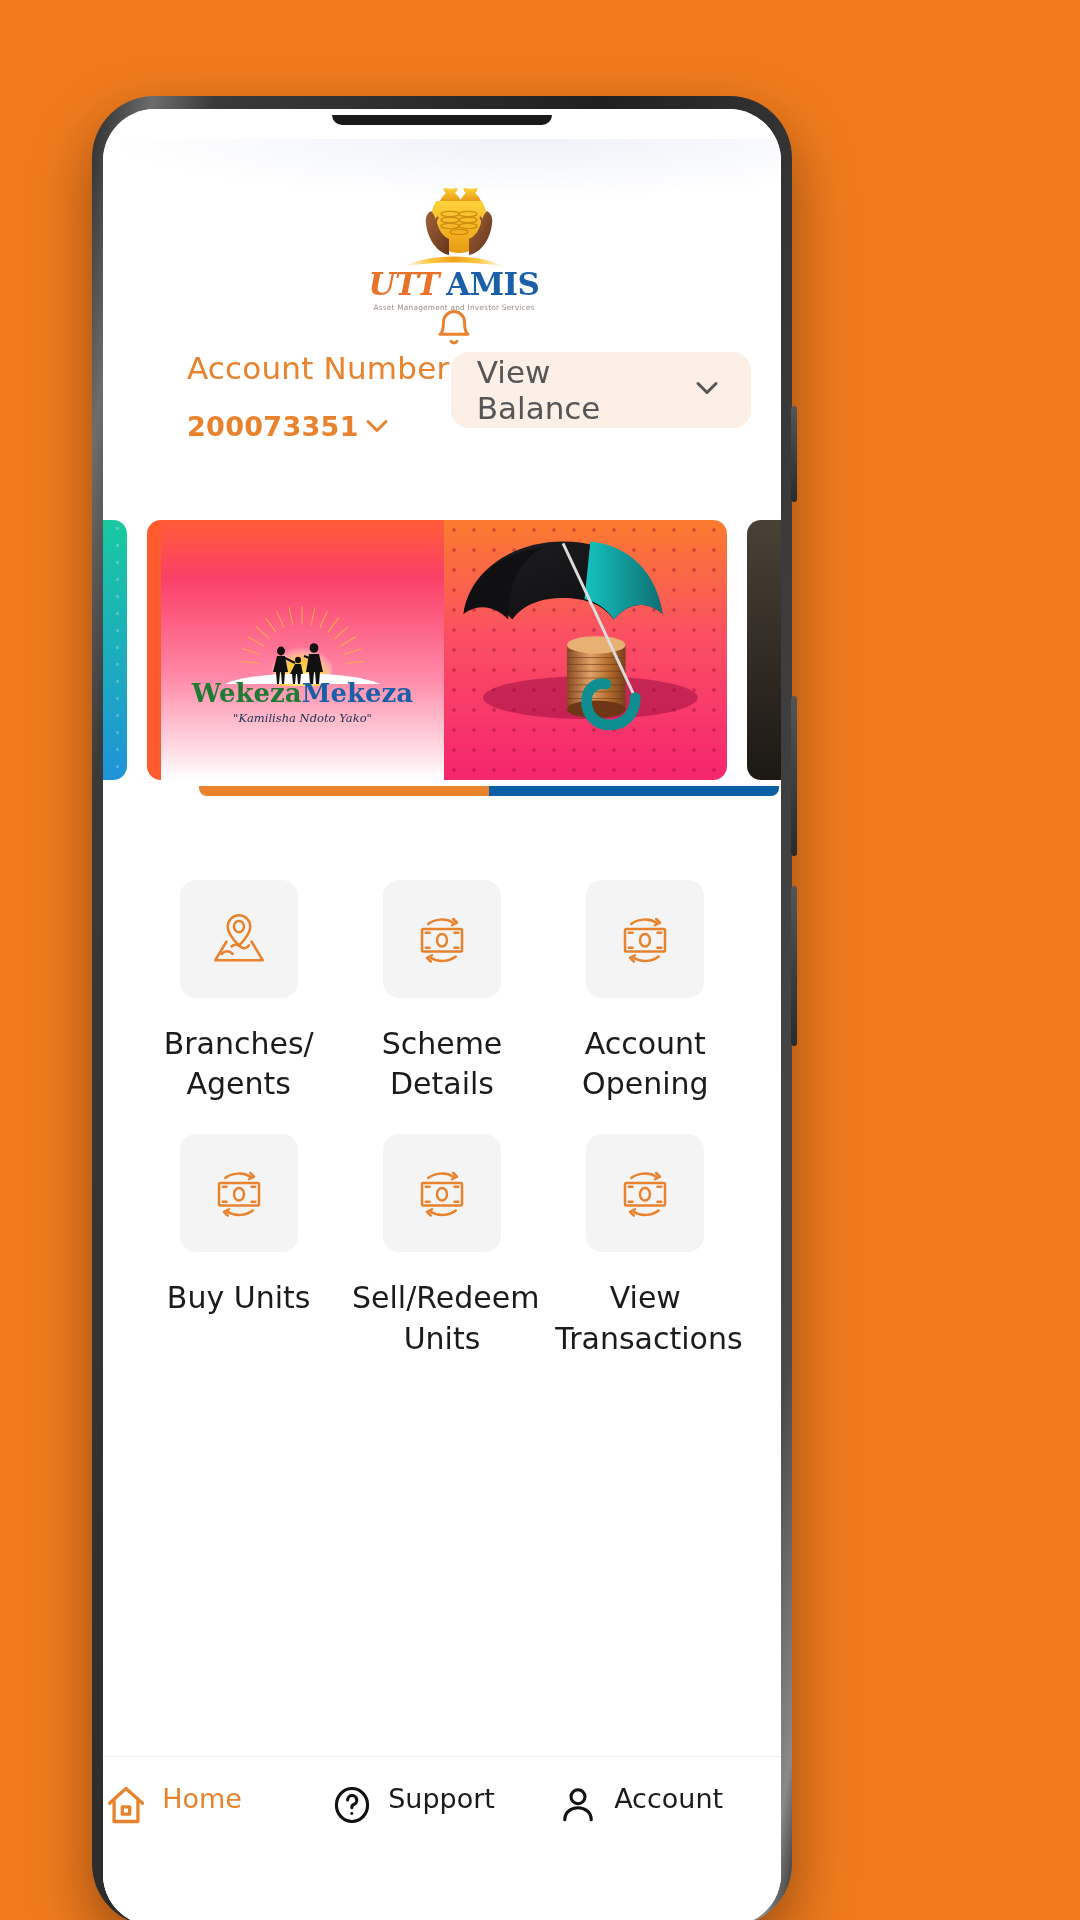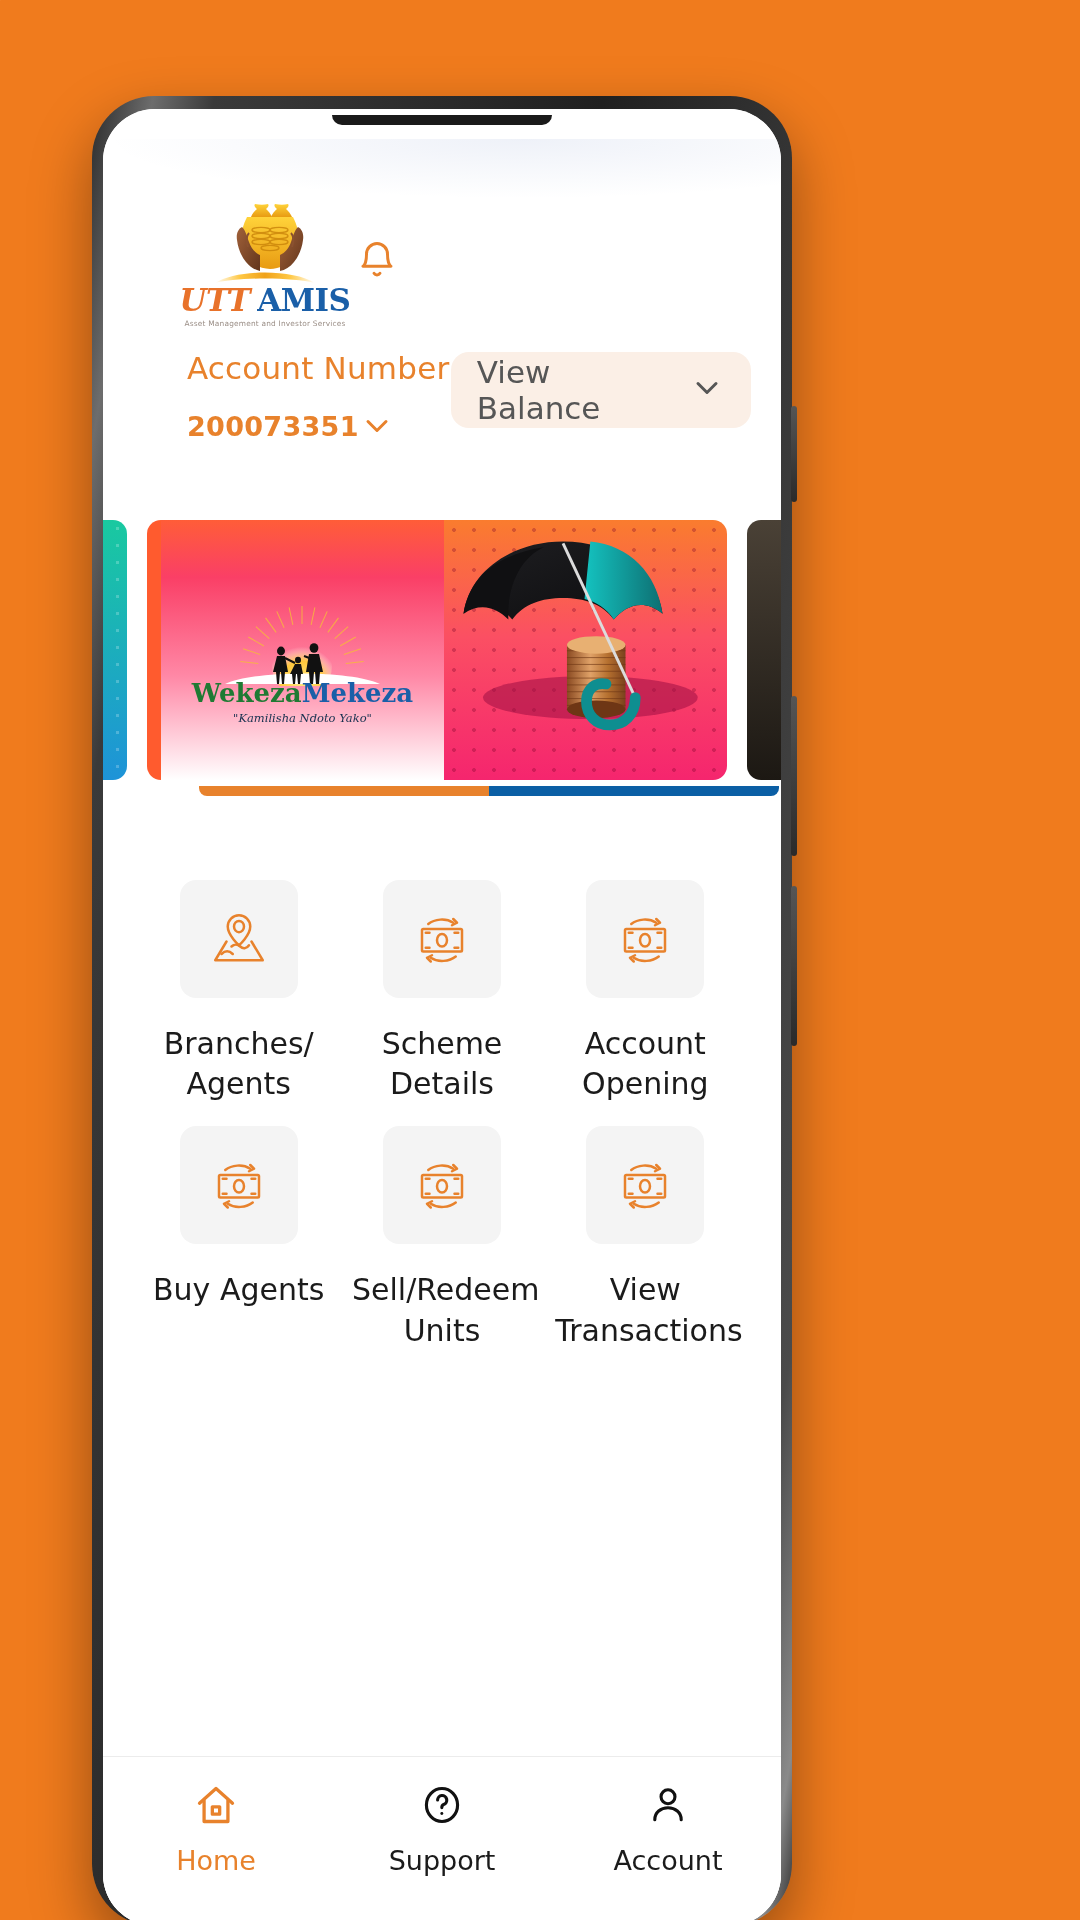--- a/index.html
+++ b/index.html
@@ -65,23 +65,24 @@
   }
   .screen::before {
     content: ""; position: absolute;
     top: 30px; left: 0; right: 0; height: 60px;
     background: radial-gradient(ellipse at 62% 0%, rgba(90,120,190,0.10), rgba(255,255,255,0) 70%);
     pointer-events: none;
   }
 
   
   .app-header {
-    display: flex; align-items: center; justify-content: flex-start;
-    padding: 72px 34px 0 82px;
+    display: flex; align-items: center; justify-content: space-between;
+    padding: 72px 34px 0 58px;
     height: 235px;
+    flex-direction: column;
   }
   .logo {
     width: 160px; display: flex; flex-direction: column; align-items: center;
   }
   .logo-mark { width: 112px; height: 92px; }
   .logo-wordmark {
     display: flex; align-items: baseline; gap: 7px;
     font-family: "DejaVu Serif", serif;
     font-weight: bold; font-size: 31px; letter-spacing: -0.5px;
     line-height: 1; margin-top: -4px;
@@ -199,21 +200,21 @@
   }
   .bar-orange { flex: 1; background: #E8822C; }
   .bar-blue { flex: 1; background: #0B5FA5; }
 
   
   .grid {
     flex: 1;
     display: grid;
     grid-template-columns: repeat(3, 1fr);
     grid-auto-rows: min-content;
-    row-gap: 22px;
+    row-gap: 30px;
     padding: 80px 34px 0 34px;
     align-content: start;
   }
   .grid-item {
     display: flex; flex-direction: column; align-items: center;
   }
   .tile {
     width: 118px; height: 118px;
     background: #F4F4F4;
     border-radius: 16px;
@@ -228,21 +229,21 @@
 
   
   .bottom-nav {
     height: 170px;
     border-top: 1px solid #ececec;
     background: #fff;
     display: flex; align-items: flex-start; justify-content: space-around;
     padding-top: 26px;
   }
   .nav-item {
-    display: flex; flex-direction: column; align-items: center; gap: 14px;
+    display: flex; flex-direction: row; gap: 14px;
     width: 33%;
   }
   .nav-label { font-size: 27px; color: #1b1b1b; }
   .nav-item.active .nav-label { color: #E8822C; }
 </style>
 </head>
 <body>
 
 <div class="bg-texture"></div>
 
@@ -498,21 +499,21 @@
             <svg viewBox="0 0 48 48" width="60" height="60" fill="none" stroke="#E8822C" stroke-width="2" stroke-linecap="round" stroke-linejoin="round">
               <rect x="8" y="16" width="32" height="18" rx="1"></rect>
               <ellipse cx="24" cy="25" rx="4" ry="5"></ellipse>
               <path d="M11 19h3M34 19h3M11 31h3M34 31h3"></path>
               <path d="M13 12c5-4 14-5 20-1"></path>
                 <path d="M33 8l3 3-4 2"></path>
               <path d="M35 38c-5 4-14 5-20 1"></path>
                 <path d="M15 42l-3-3 4-2"></path>
             </svg>
           </div>
-          <div class="grid-label" style="white-space:pre-line">Buy Agents</div>
+          <div class="grid-label" style="white-space:pre-line">Buy Units</div>
         </div>
 
         <div class="grid-item">
           <div class="tile">
             <svg viewBox="0 0 48 48" width="60" height="60" fill="none" stroke="#E8822C" stroke-width="2" stroke-linecap="round" stroke-linejoin="round">
               <rect x="8" y="16" width="32" height="18" rx="1"></rect>
               <ellipse cx="24" cy="25" rx="4" ry="5"></ellipse>
               <path d="M11 19h3M34 19h3M11 31h3M34 31h3"></path>
               <path d="M13 12c5-4 14-5 20-1"></path>
                 <path d="M33 8l3 3-4 2"></path>

